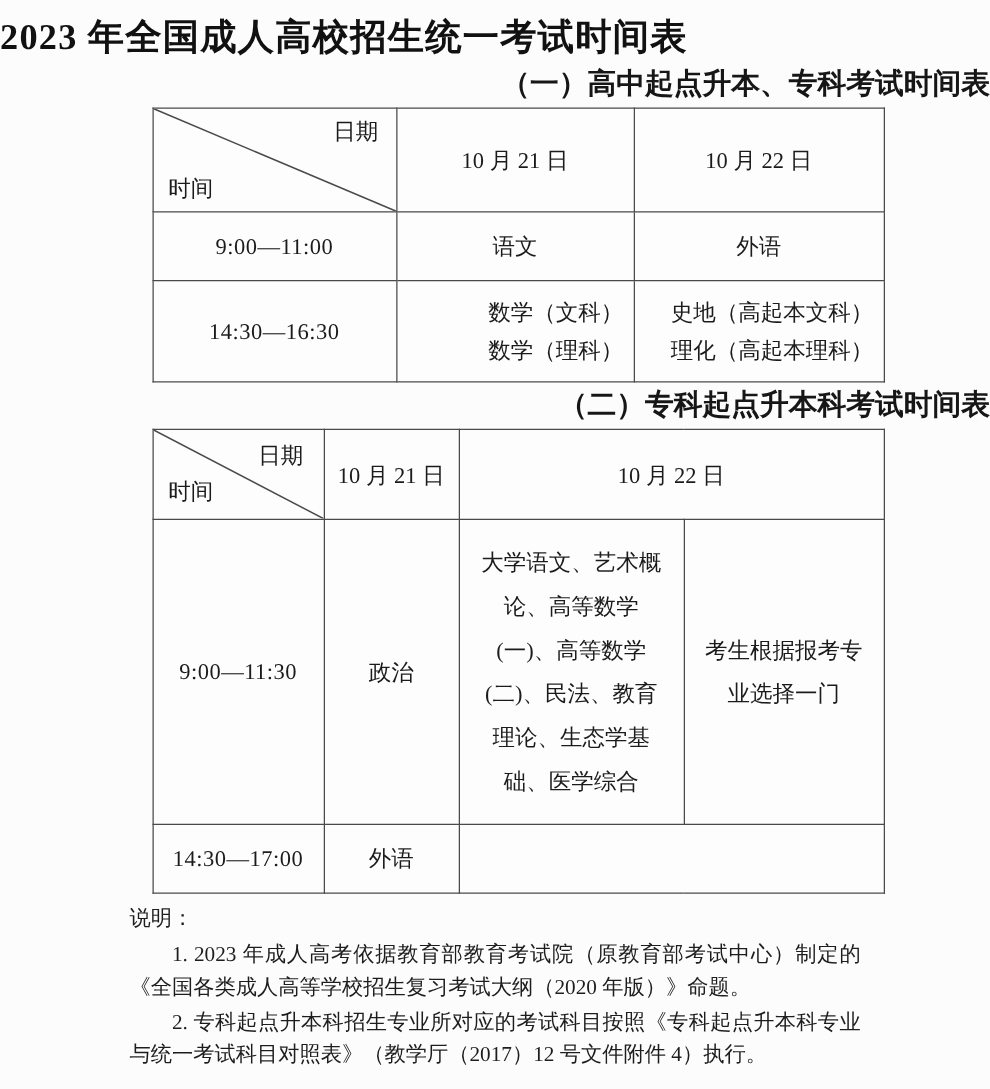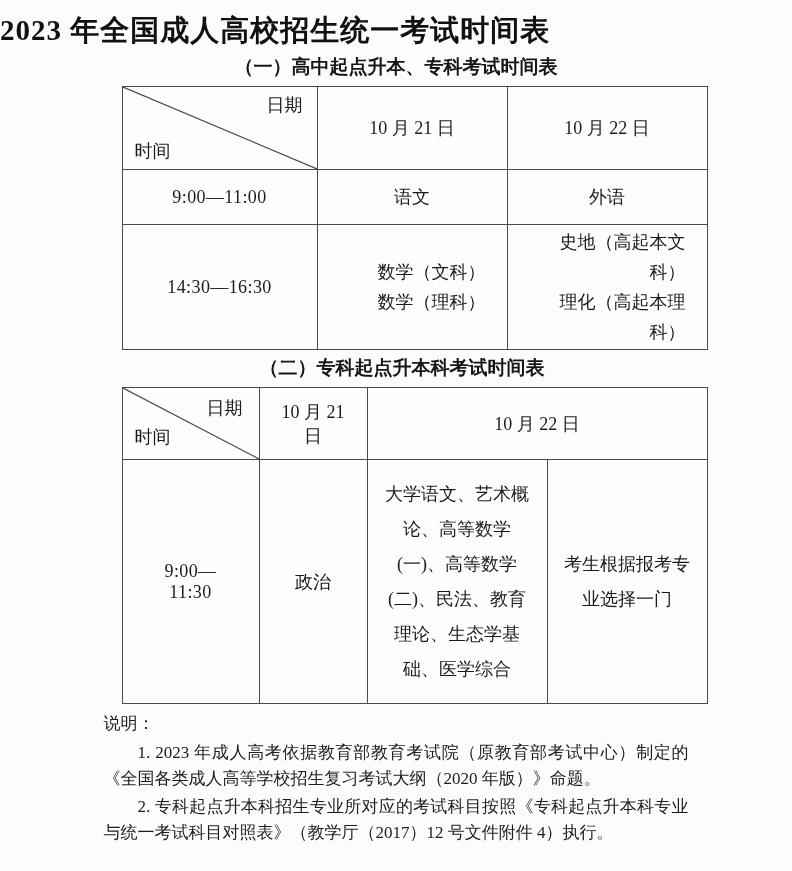--- a/index.html
+++ b/index.html
@@ -27,22 +27,22 @@
     text-align: left;
     font-size: 29px;
     font-weight: bold;
     letter-spacing: 1px;
     margin: 10px 0 0 0;
     padding: 0;
     line-height: 40px;
     color: #111;
   }
   .sub-title {
-    text-align: center;
-    font-size: 19px;
+    text-align: right;
+    font-size: 23px;
     font-weight: bold;
     line-height: 30px;
     margin: 2px 0 4px 0;
     color: #161616;
   }
   .sub-title.second {
     margin: 3px 0 4px 0;
     padding-left: 12px;
   }
 
@@ -57,21 +57,21 @@
     width: 585px;
     table-layout: fixed;
     background: #fdfdfd;
   }
   table.sched td {
     border: 1px solid #4a4a4a;
     text-align: center;
     vertical-align: middle;
     font-size: 18px;
     color: #1b1b1b;
-    padding: 2px 21px;
+    padding: 2px 8px;
   }
   .time-cell { font-size: 17.5px; letter-spacing: 0.4px; }
   .two-line div { line-height: 30px; text-align: right; }
 
   
   .diag {
     position: relative;
     padding: 0 !important;
     overflow: hidden;
   }
@@ -186,20 +186,25 @@
           <td colspan="2">10 月 22 日</td>
         </tr>
 
         <tr>
           <td class="time-cell" style="height:239px">9:00—11:30</td>
           <td>政治</td>
           <td style="line-height:35px; padding:6px 12px; font-size:18px">大学语文、艺术概论、高等数学(一)、高等数学(二)、民法、教育理论、生态学基础、医学综合</td>
           <td style="line-height:35px; padding:6px 14px; font-size:18px">考生根据报考专业选择一门</td>
         </tr>
 
+        <tr>
+          <td class="time-cell" style="height:50px">14:30—17:00</td>
+          <td>外语</td>
+          <td colspan="2"></td>
+        </tr>
       </tbody>
     </table>
   </div>
 
   <div class="notes">
     <div class="note-head">说明：</div>
     <p class="note-item">1. 2023 年成人高考依据教育部教育考试院（原教育部考试中心）制定的《全国各类成人高等学校招生复习考试大纲（2020 年版）》命题。</p>
     <p class="note-item">2. 专科起点升本科招生专业所对应的考试科目按照《专科起点升本科专业与统一考试科目对照表》（教学厅（2017）12 号文件附件 4）执行。</p>
   </div>
 

